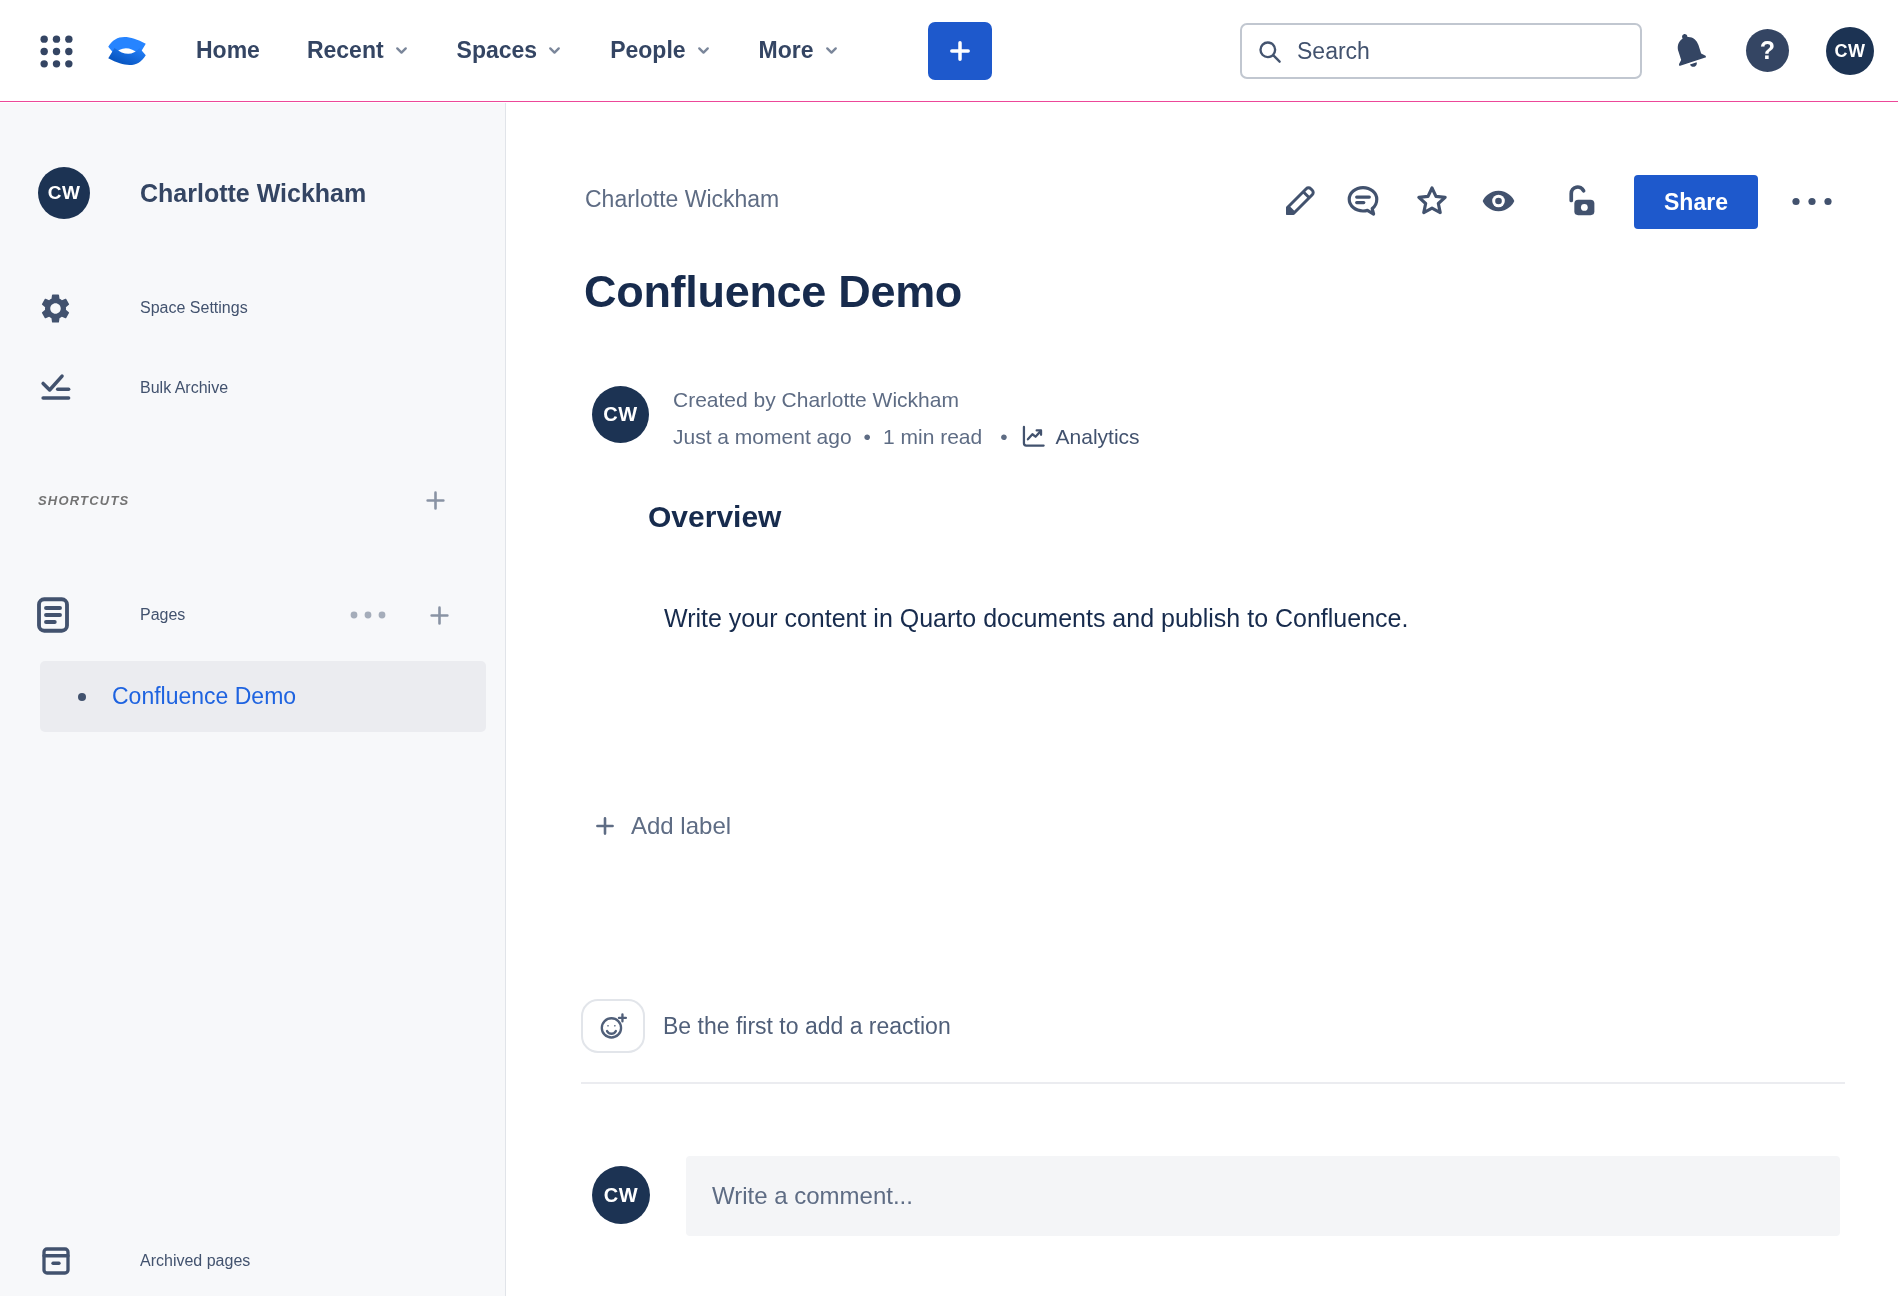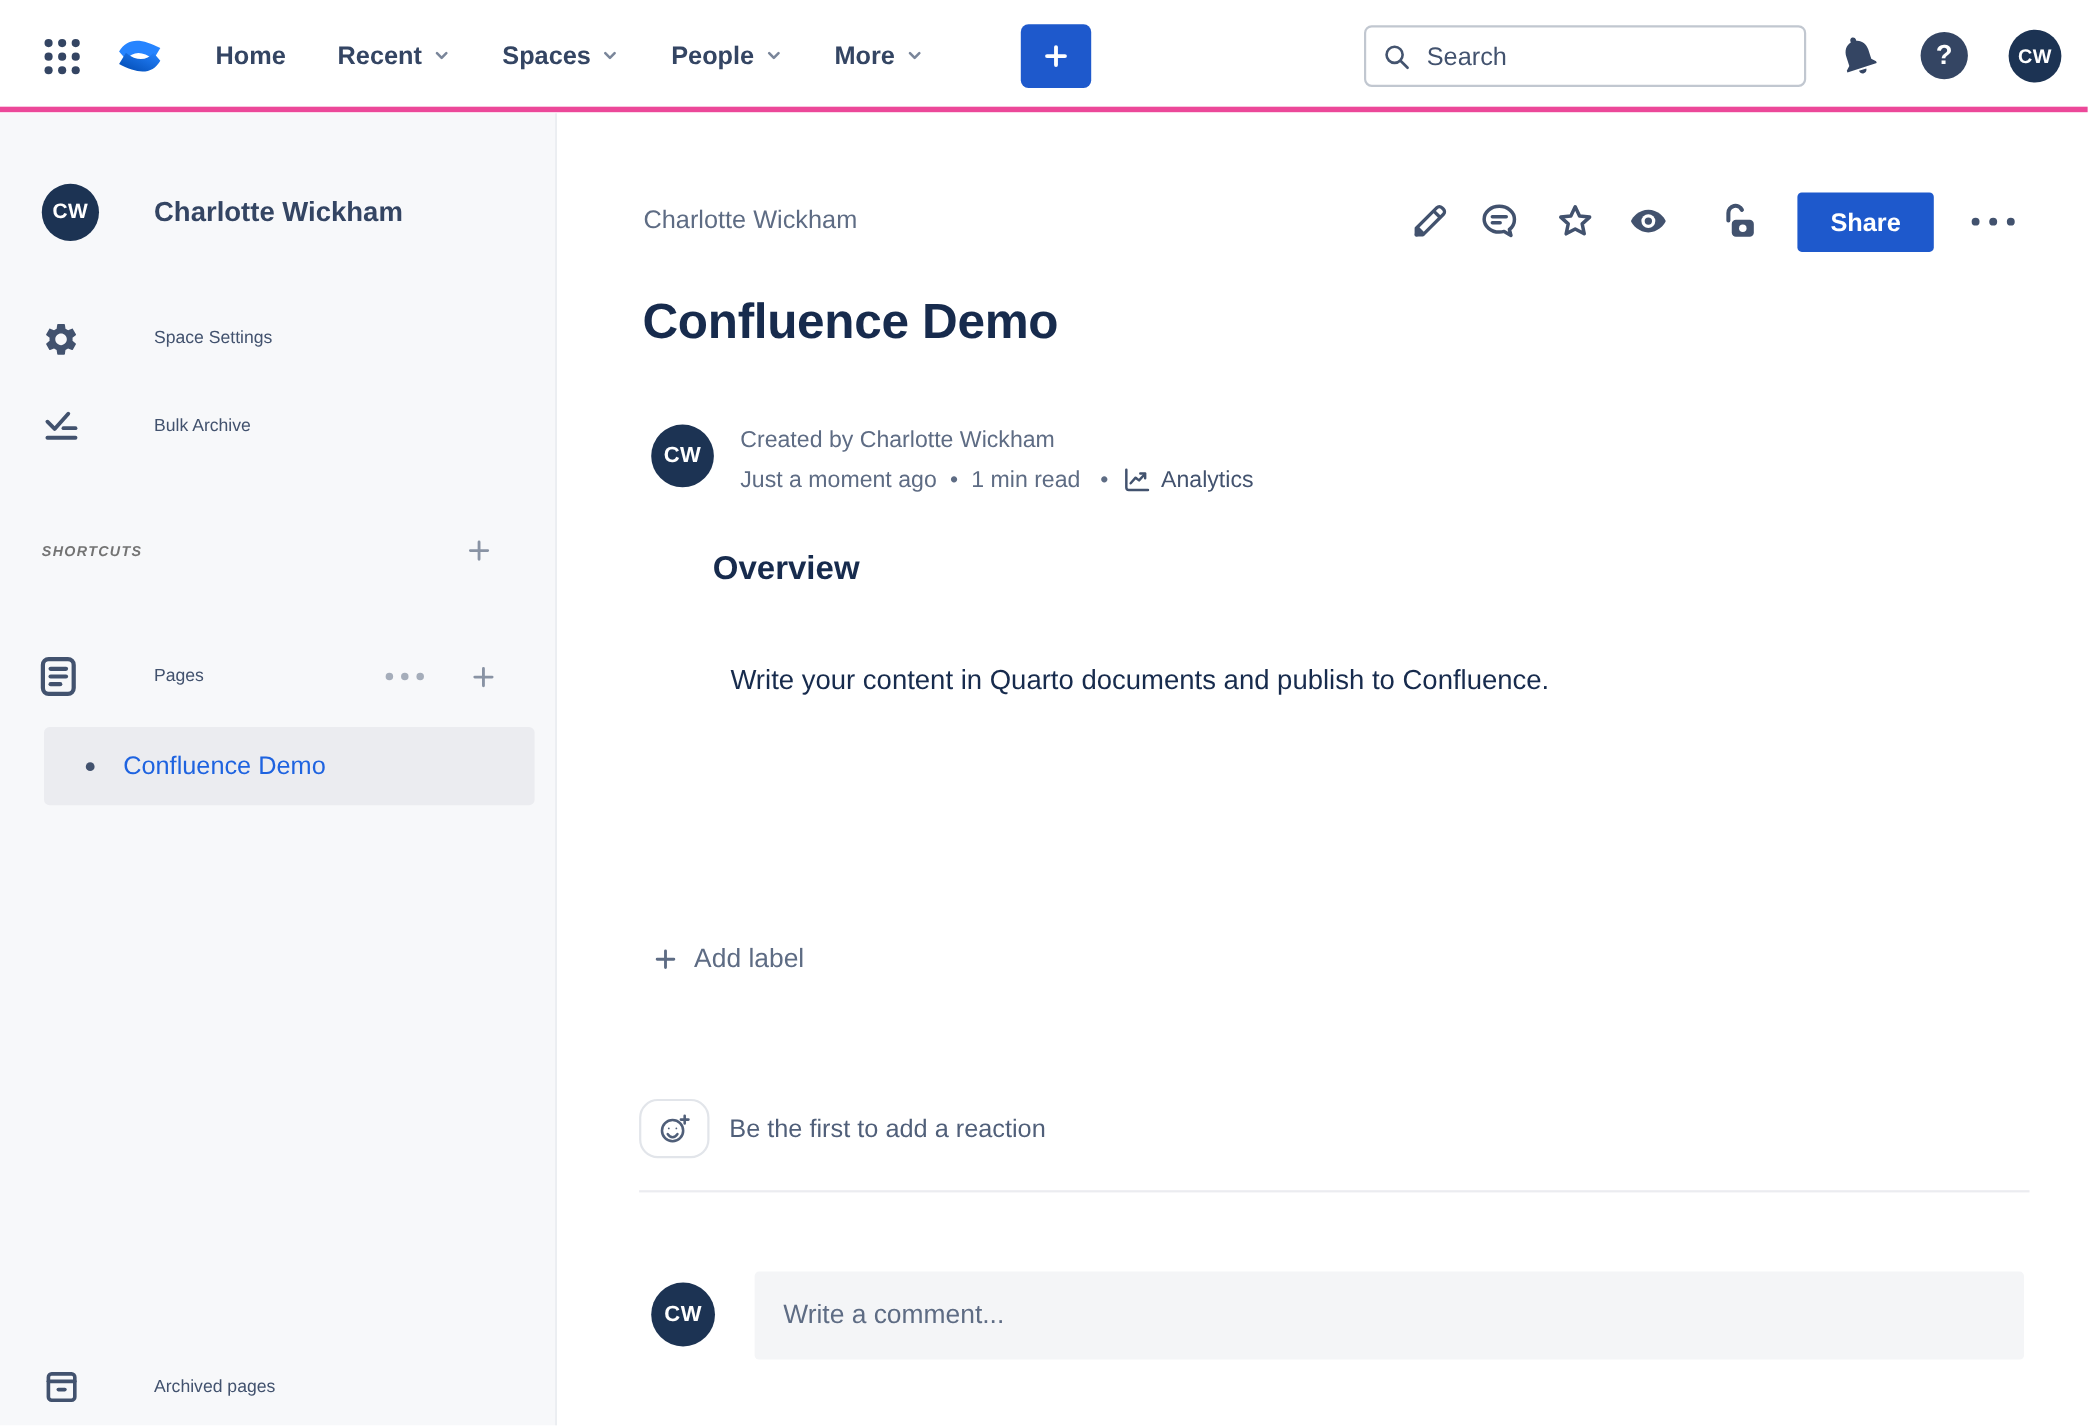--- a/index.html
+++ b/index.html
@@ -7,21 +7,21 @@
   body {
     width:1898px; height:1296px; position:relative; overflow:hidden;
     background:#ffffff; color:#172B4D;
     font-family:"Liberation Sans","DejaVu Sans",sans-serif;
   }
   svg { display:block; }
 
   
   .topnav {
     position:absolute; top:0; left:0; width:1898px; height:102px;
-    background:#fff; border-bottom:5px solid #ec4899; z-index:5;
+    background:#fff; border-bottom:1px solid #ec4899; z-index:5;
   }
   .topnav .abs { position:absolute; }
   .nav-menu {
     position:absolute; left:196px; top:0; height:101px;
     display:flex; align-items:center; gap:47px;
   }
   .nav-item {
     display:flex; align-items:center; gap:9px;
     font-size:23px; font-weight:700; color:#344563; cursor:pointer;
   }
@@ -97,21 +97,21 @@
   .avatar-byline { width:57px; height:57px; font-size:20px; flex:none; }
   .byline-text { padding-top:2px; }
   .byline-line1 { font-size:21px; color:#5E6C84; }
   .byline-line2 { margin-top:11px; font-size:21px; color:#5E6C84; display:flex; align-items:center; gap:12px; }
   .byline-sep { color:#5E6C84; }
   .analytics-link { display:flex; align-items:center; gap:9px; cursor:pointer; color:#42526E;text-align:right; }
   .content-heading { position:absolute; left:648px; top:500px; font-size:30px; font-weight:700; color:#172B4D; }
   .content-para { position:absolute; left:648px; top:588px; font-size:25px; color:#172B4D; }
   .add-label {
     position:absolute; left:592px; top:812px; display:flex; align-items:center; gap:13px;
-    color:#5E6C84; font-size:24px; cursor:pointer;margin-top:46px;
+    color:#5E6C84; font-size:24px; cursor:pointer;
   }
   .reaction-row { position:absolute; left:581px; top:999px; display:flex; align-items:center; gap:18px; }
   .reaction-pill {
     width:64px; height:54px; border:2px solid #E2E5EA; border-radius:17px; background:#fff;
     display:flex; align-items:center; justify-content:center; cursor:pointer;
   }
   .reaction-text { font-size:23px; color:#505F79; }
   .content-divider { position:absolute; left:581px; top:1082px; width:1264px; height:2px; background:#EBECF0; }
   .comment-row { position:absolute; left:592px; top:1156px; display:flex; }
   .avatar-comment { width:58px; height:58px; font-size:20px; margin-top:10px; flex:none; }

